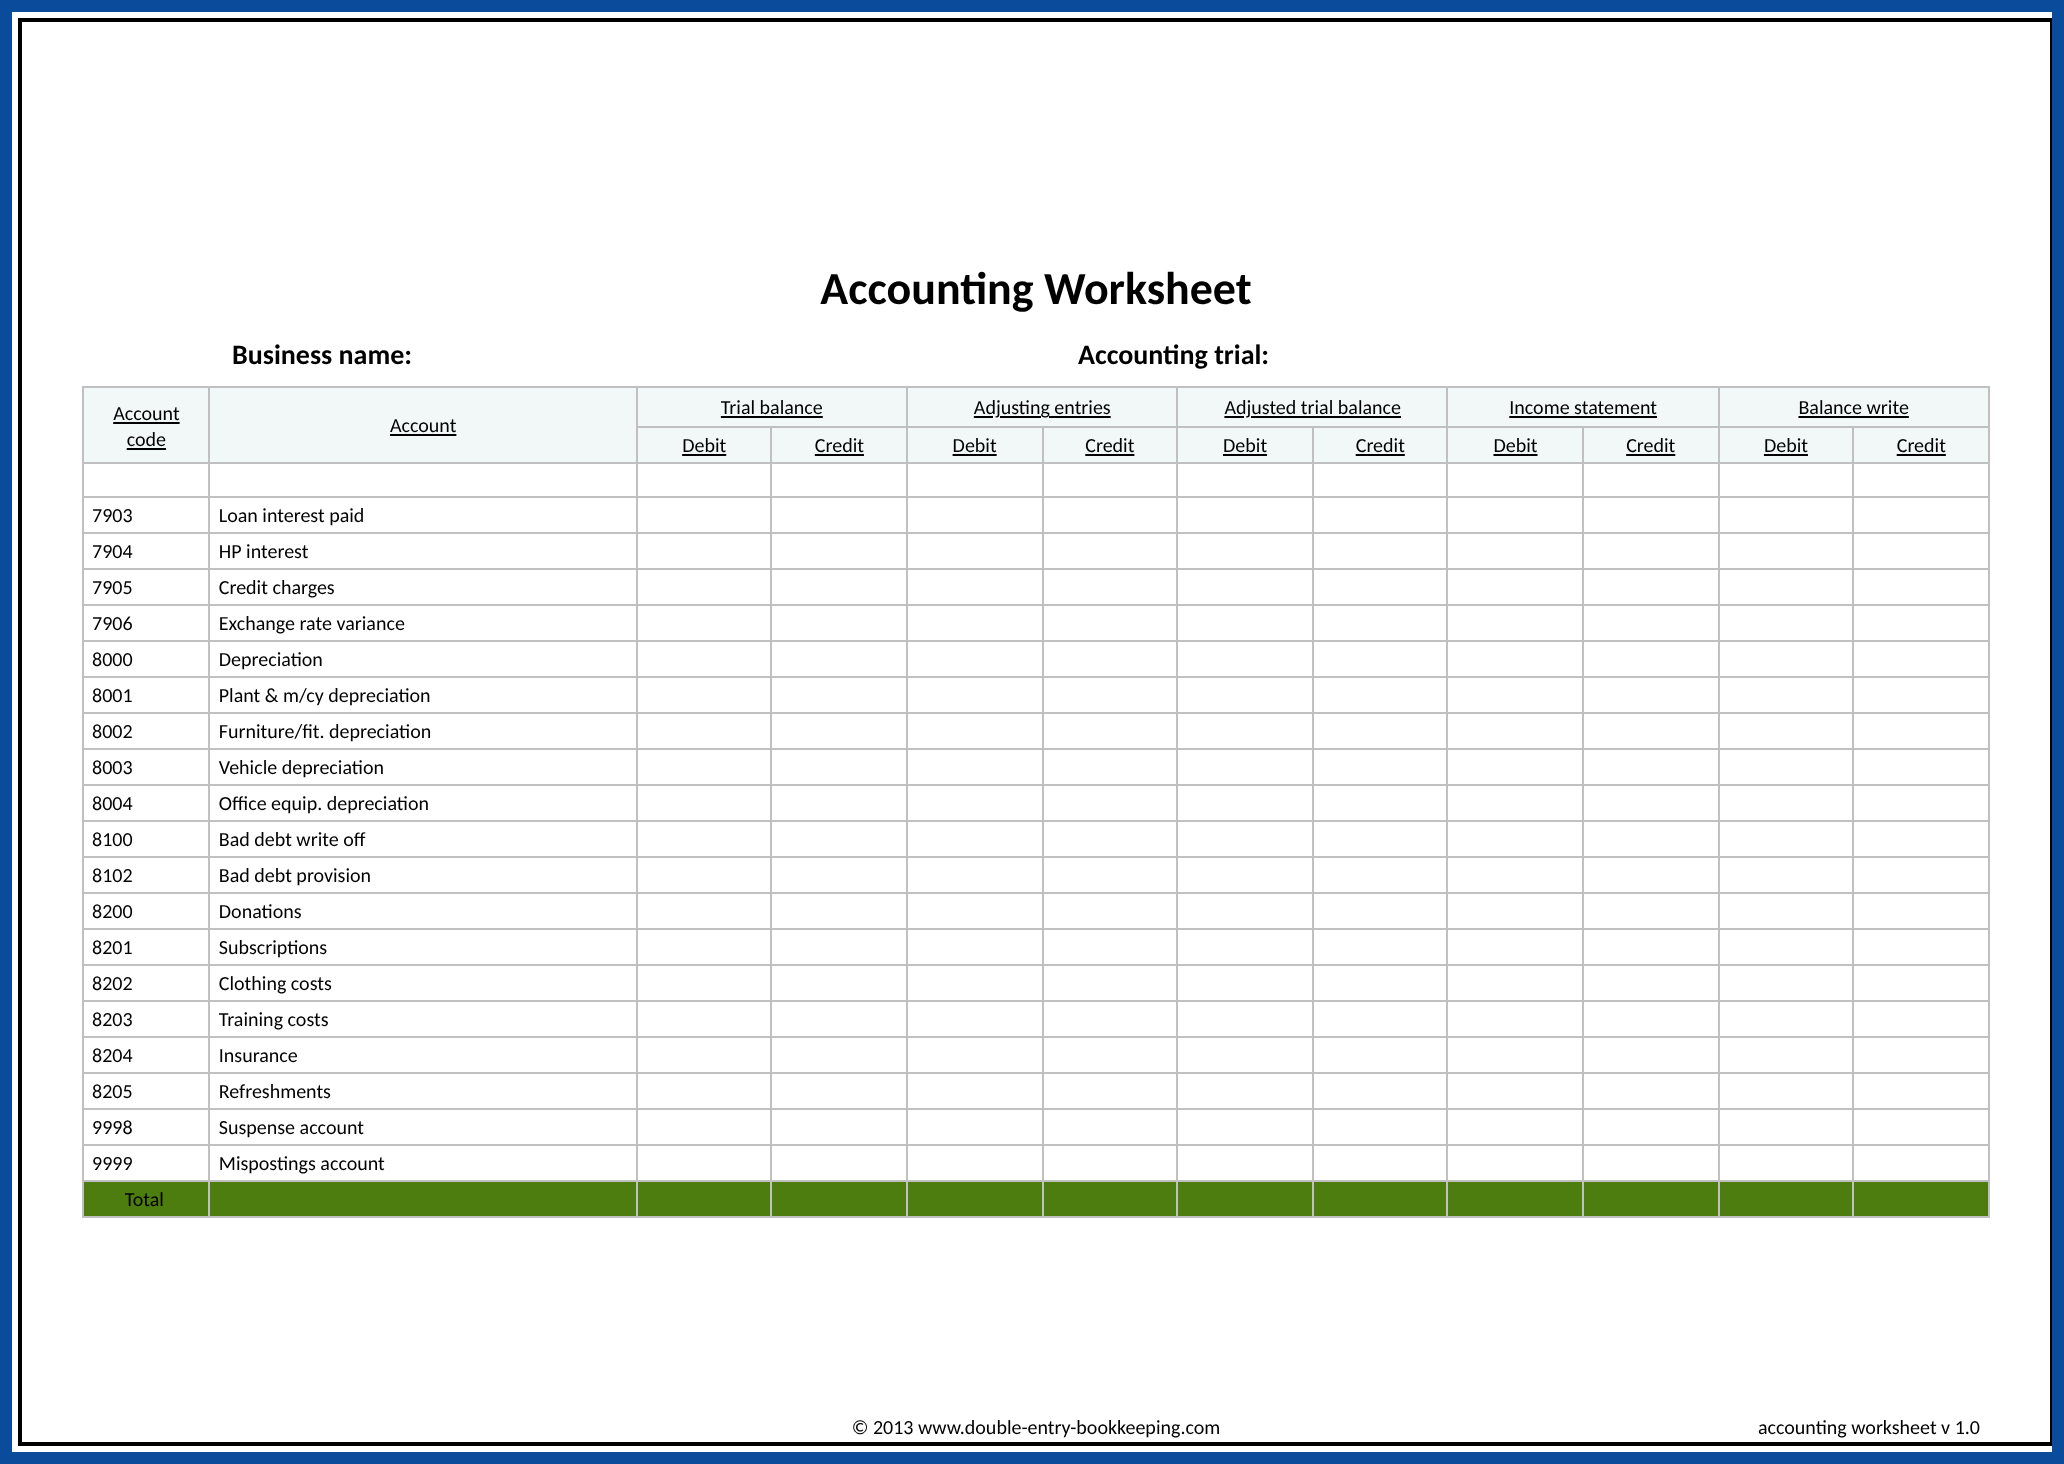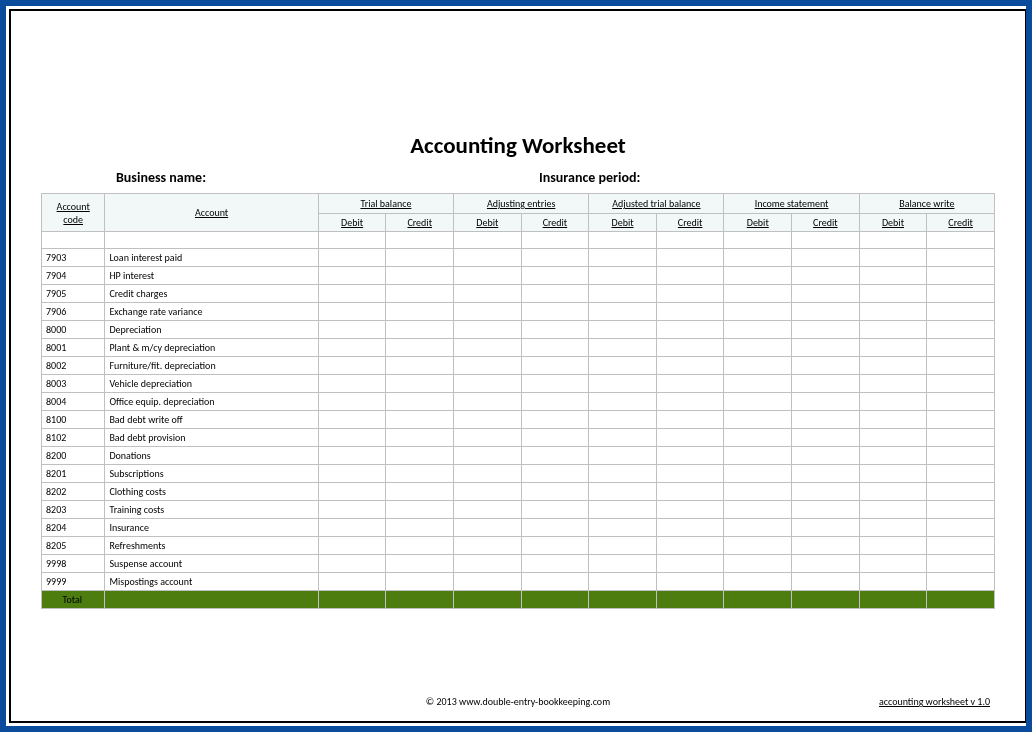--- a/index.html
+++ b/index.html
@@ -77,38 +77,38 @@
   td.val  { text-align: right; }
   tr.blank td { height: 17px; }
   tr.total td {
     background: #4d7c0f;
     font-weight: normal;
     height: 18px;
   }
   tr.total td.code { text-align: center; }
   .footer {
     position: absolute;
-    bottom: 13px;
+    bottom: 1px;
     left: 35px;
     right: 35px;
     font-size: 10px;
     color: #000;
   }
   .footer .copy { text-align: center; }
-  .footer .ver  { position: absolute; right: 0; bottom: 0; text-decoration: underline; }
+  .footer .ver  { position: absolute; right: 0; bottom: 0; }
 </style>
 </head>
 <body>
 <div class="inner">
 
 <div class="content">
   <div class="title">Accounting Worksheet</div>
   <div class="labels">
     <span class="biz">Business name:</span>
-    <span class="per">Insurance period:</span>
+    <span class="per">Accounting trial:</span>
   </div>
 
   <table>
     <colgroup>
       <col class="code">
           <col class="acct">
       <col class="dc">
           <col class="dc">
           <col class="dc">
           <col class="dc">

